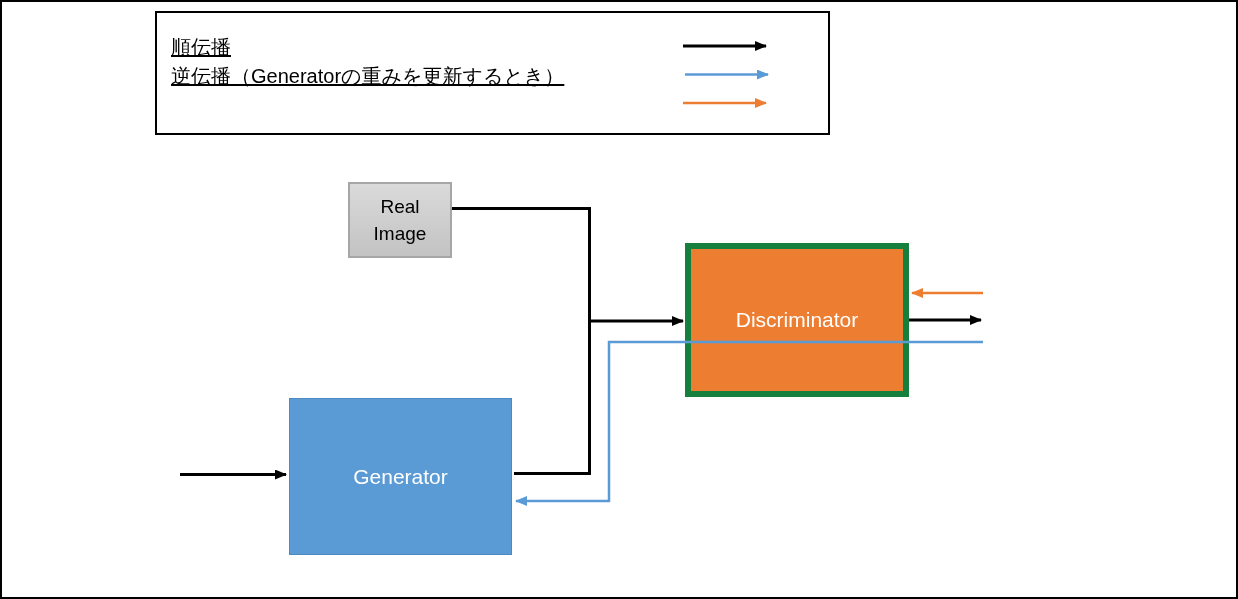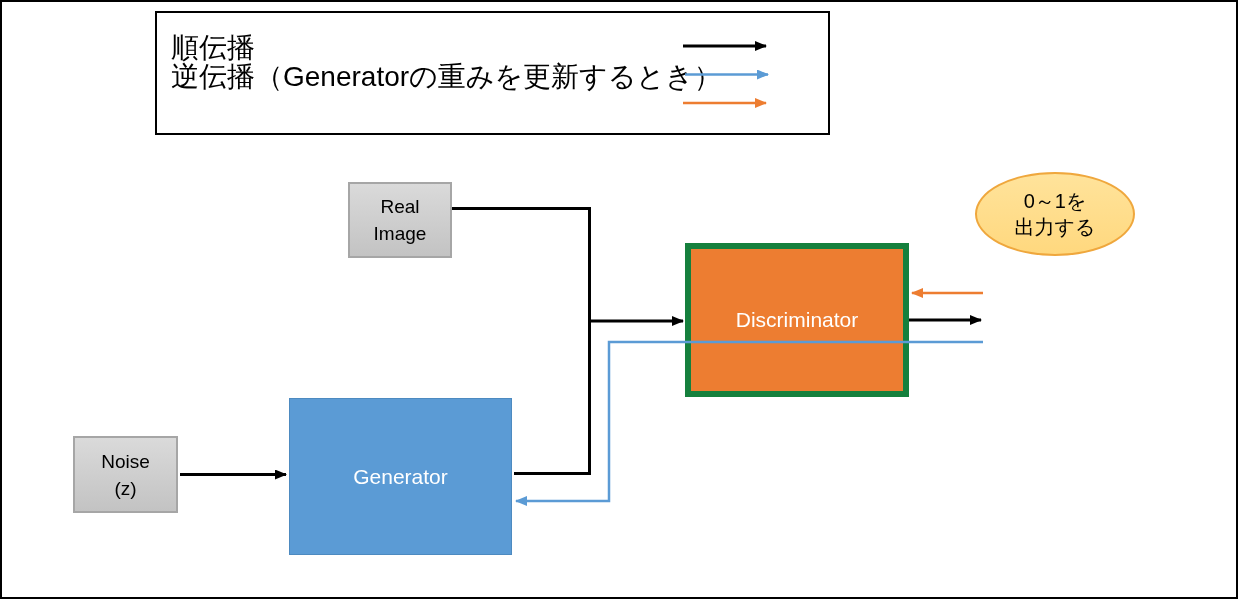--- a/index.html
+++ b/index.html
@@ -30,24 +30,25 @@
     left: 153px; top: 9px;
     width: 675px; height: 124px;
     box-sizing: border-box;
     border: 2px solid #000000;
     background: #ffffff;
     z-index: 2;
   }
   .legend-label {
     position: absolute;
     left: 14px;
-    font-size: 28px;
+    font-size: 20px;
     line-height: 25px;
     color: #000000;
     white-space: nowrap;
+    text-decoration: underline;
   }
   .legend-label.row0 { top: 22px; }
   .legend-label.row1 { top: 51px; }
   .legend-label.row2 { top: 80px; }
 
   .node {
     position: absolute;
     box-sizing: border-box;
     display: flex;
     flex-direction: column;
@@ -128,32 +129,24 @@
   <div class="legend-box">
     <div class="legend-label row0">順伝播</div>
     <div class="legend-label row1">逆伝播（Generatorの重みを更新するとき）</div>
   </div>
 
   <div class="node gray-box real-image-box">
     <span>Real</span>
     <span>Image</span>
   </div>
 
-  <div class="node gray-box noise-box">
-    <span>Noise</span>
-    <span>(z)</span>
-  </div>
 
   <div class="node generator-box">
     <span>Generator</span>
   </div>
 
   <div class="node discriminator-box">
     <span>Discriminator</span>
   </div>
 
 
-  <div class="node output-note">
-    <span>0～1を</span>
-    <span>出力する</span>
-  </div>
 
 </div>
 
 </body></html>

